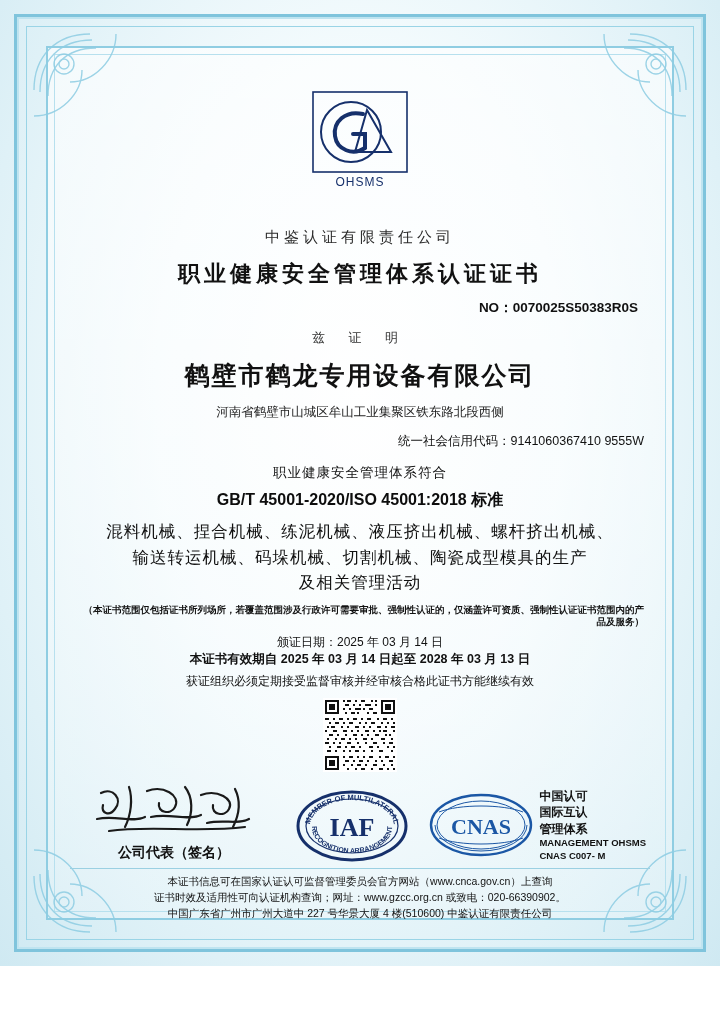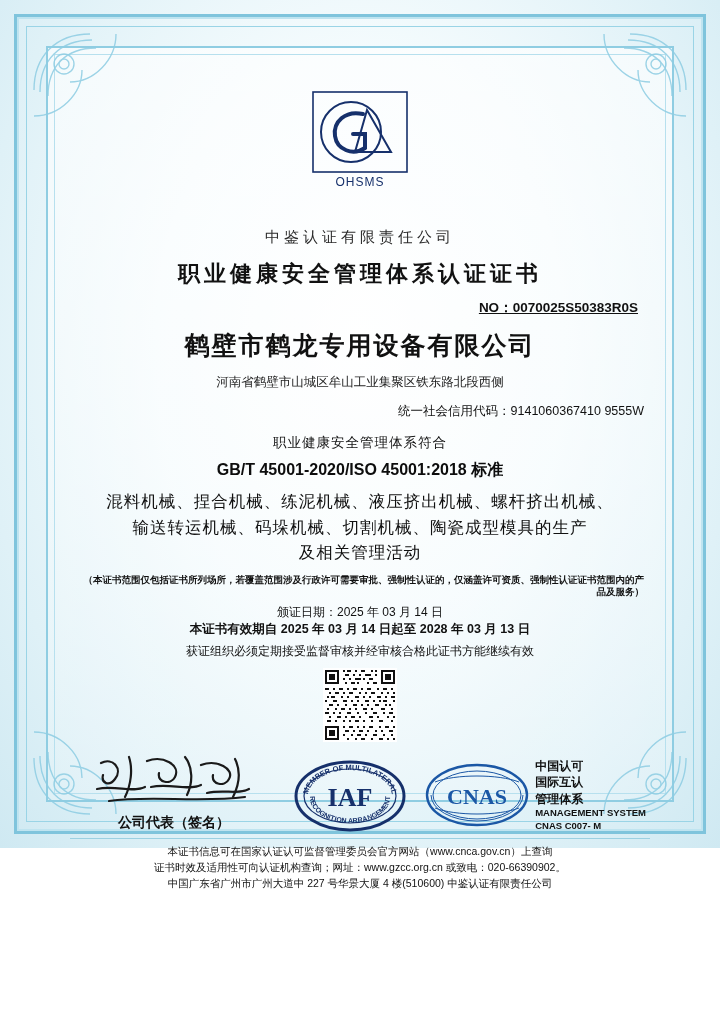--- a/index.html
+++ b/index.html
@@ -4,21 +4,21 @@
 <style>
   html,body{margin:0;padding:0;}
   body{
     width:720px;height:1018px;
     background:#ffffff;
     font-family:"Liberation Sans", sans-serif;
     overflow:hidden;
   }
   .certificate{
     position:relative;
-    width:720px;height:848px;
+    width:720px;height:966px;
     background:
       radial-gradient(ellipse at 50% 40%, #ffffff 0%, #f4fbfd 40%, #dff1f7 75%, #cfe9f2 100%);
     box-sizing:border-box;
   }
   
   .frame-outer{
     position:absolute;inset:14px;
     border:3px solid #7fc4dc;
     box-shadow:0 0 0 2px #bfe4f0 inset;
   }
@@ -70,21 +70,20 @@
     letter-spacing:4px;
     color:#111;
   }
   .cert-no{
     margin-top:10px;
     font-size:13.5px;
     font-weight:bold;
     text-align:right;
     padding-right:12px;
     color:#111;
-    text-decoration:underline;
   }
   .hereby{
     margin-top:12px;
     font-size:13px;
     letter-spacing:10px;
     color:#333;
   }
   .company{
     margin-top:12px;
     font-size:25px;
@@ -261,20 +260,21 @@
         <text x="55" y="96" text-anchor="middle" font-family="Liberation Sans, sans-serif" font-size="12" letter-spacing="1" fill="#16306b">OHSMS</text>
       </svg>
     </div>
 
     <div class="issuer">中鉴认证有限责任公司</div>
 
     <div class="cert-title">职业健康安全管理体系认证证书</div>
 
     <div class="cert-no">NO：0070025S50383R0S</div>
 
+    <div class="hereby">兹 证 明</div>
 
     <div class="company">鹤壁市鹤龙专用设备有限公司</div>
 
     <div class="address">河南省鹤壁市山城区牟山工业集聚区铁东路北段西侧</div>
 
     <div class="credit-code">统一社会信用代码：9141060367410 9555W</div>
 
     <div class="conform">职业健康安全管理体系符合</div>
 
     <div class="standard">GB/T 45001-2020/ISO 45001:2018 标准</div>
@@ -486,21 +486,21 @@
           <ellipse cx="52" cy="33" rx="44" ry="24" fill="none" stroke="#1b57a5" stroke-width="1"></ellipse>
           <path d="M6 33 A46 26 0 0 0 98 33" fill="none" stroke="#1b57a5" stroke-width="1"></path>
           <path d="M10 20 C30 12 74 12 94 20" fill="none" stroke="#1b57a5" stroke-width="1"></path>
           <path d="M10 46 C30 54 74 54 94 46" fill="none" stroke="#1b57a5" stroke-width="1"></path>
           <text x="52" y="42" text-anchor="middle" font-family="Liberation Serif, serif" font-size="22" font-weight="bold" fill="#1b57a5">CNAS</text>
         </svg>
         <div class="cnas-text">
           <div class="cn">中国认可</div>
           <div class="cn">国际互认</div>
           <div class="cn">管理体系</div>
-          <div class="en">MANAGEMENT SYSTEM</div>
+          <div class="en">MANAGEMENT OHSMS</div>
           <div class="en">CNAS C007- M</div>
         </div>
       </div>
     </div>
 
     <div class="footer">
       <div>本证书信息可在国家认证认可监督管理委员会官方网站（www.cnca.gov.cn）上查询</div>
       <div>证书时效及适用性可向认证机构查询；网址：www.gzcc.org.cn 或致电：020-66390902。</div>
       <div>中国广东省广州市广州大道中 227 号华景大厦 4 楼(510600)  中鉴认证有限责任公司</div>
     </div>

